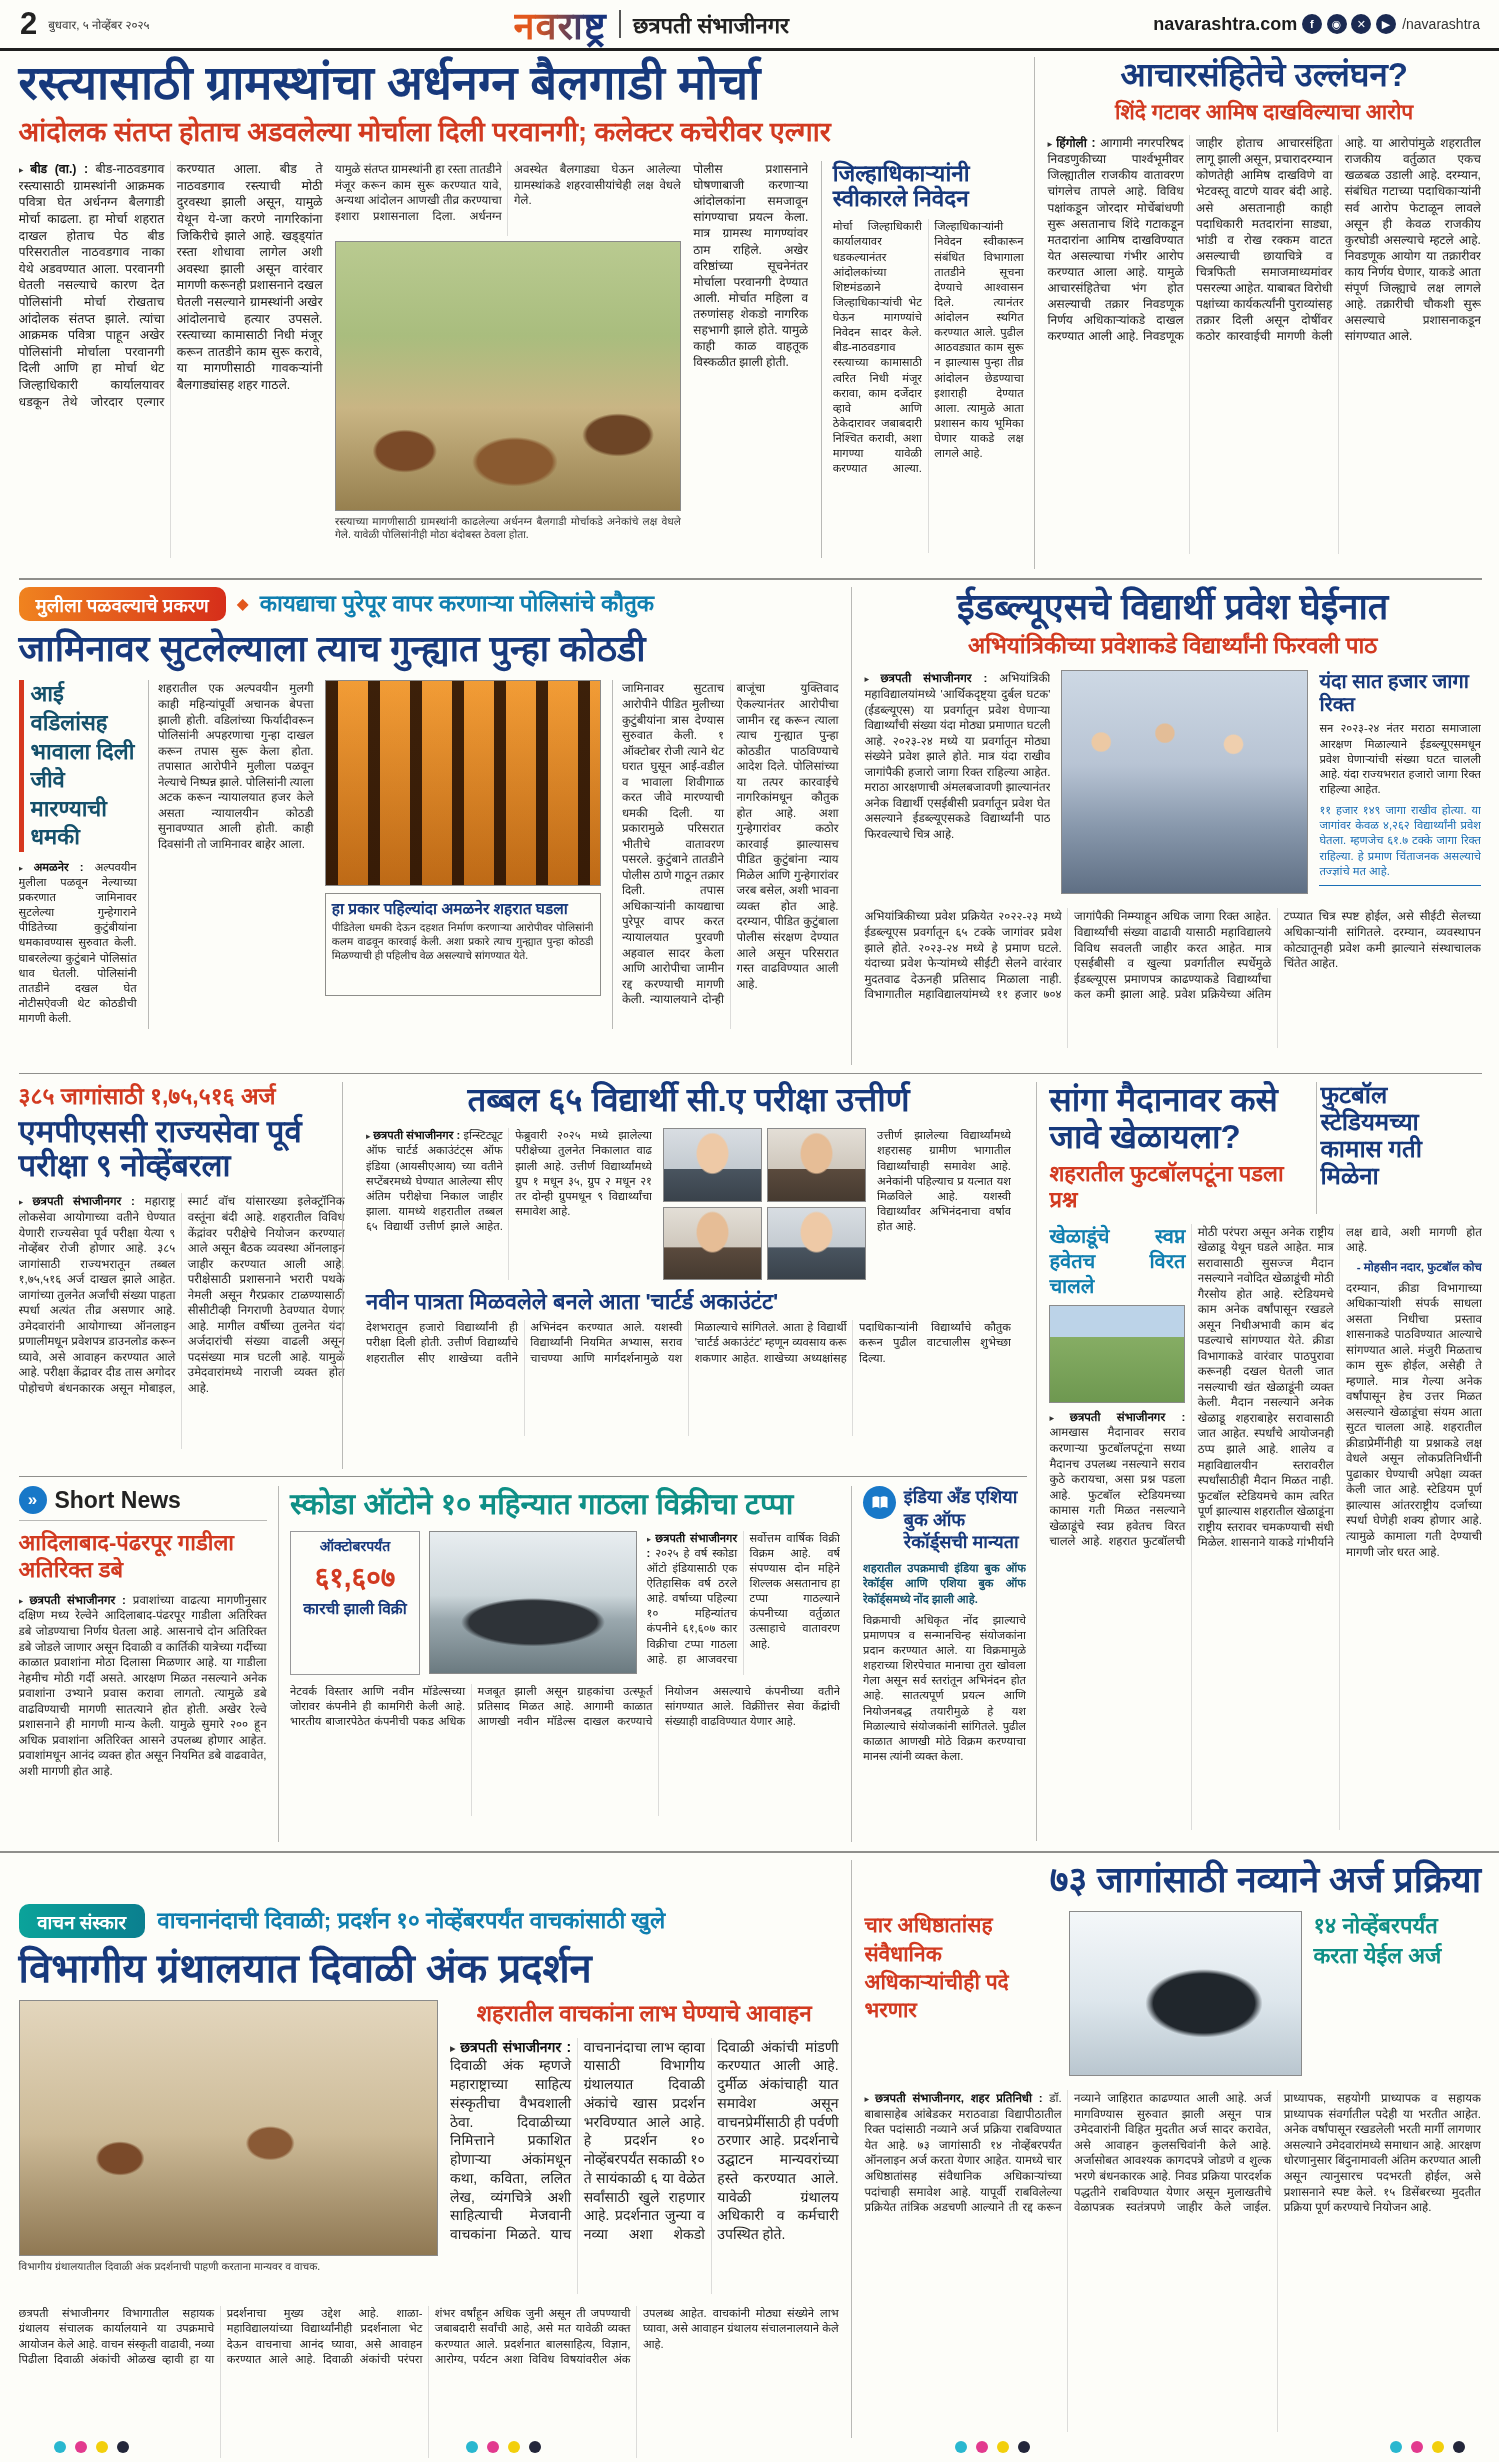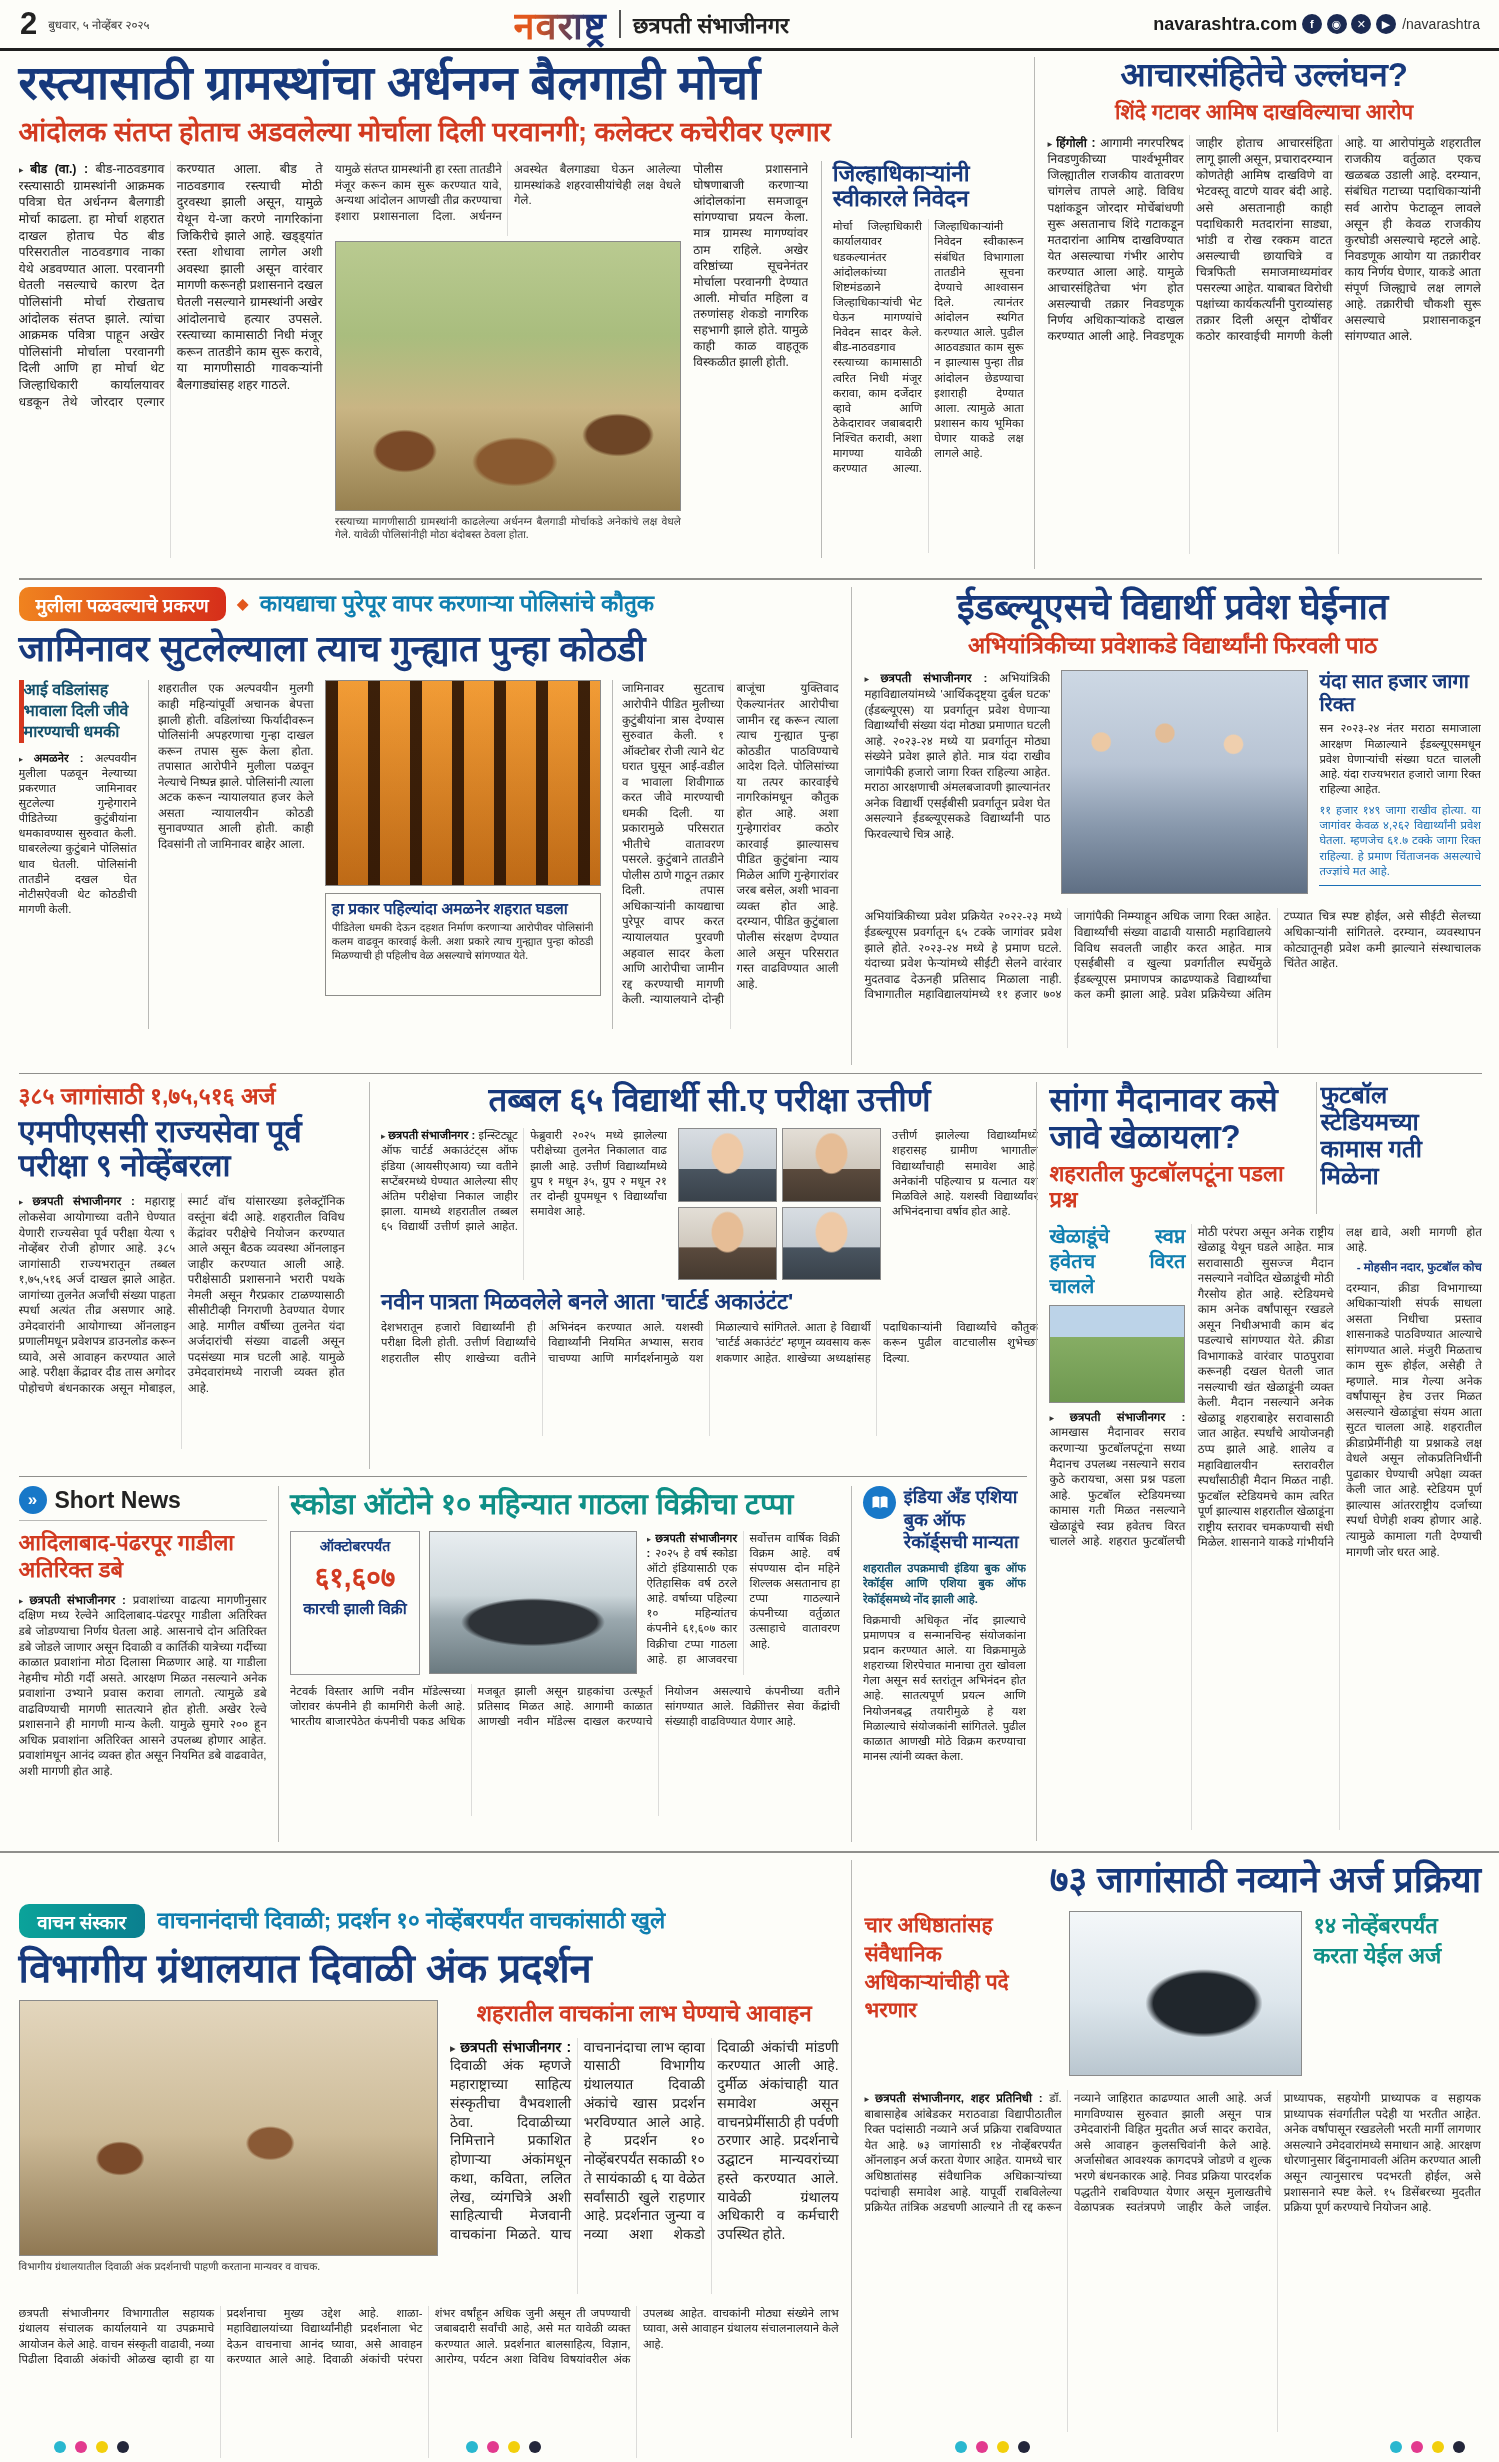--- a/index.html
+++ b/index.html
@@ -38,21 +38,21 @@
   
   .ph-morcha{background:radial-gradient(70px 47px at 20% 78%,#7a4a28 0 40%,transparent 46%),radial-gradient(93px 54px at 52% 82%,#8a5a30 0 40%,transparent 46%),radial-gradient(78px 47px at 82% 72%,#6d4526 0 40%,transparent 46%),linear-gradient(180deg,#b9ca90 0%,#a9bd7e 35%,#c9b584 62%,#97804f 100%)}
   .ph-jail{background:repeating-linear-gradient(90deg,rgba(45,22,6,.92) 0 12.4px,rgba(255,170,60,.14) 12.4px 42px),linear-gradient(180deg,#f09a35,#b35f10)}
   .ph-students{background:radial-gradient(20px 20px at 16% 32%,#ecc9a4 0 45%,transparent 52%),radial-gradient(20px 20px at 42% 28%,#e3bd97 0 45%,transparent 52%),radial-gradient(20px 20px at 70% 33%,#efcfae 0 45%,transparent 52%),linear-gradient(180deg,#cdd8e4 0%,#b8c4d4 42%,#8898ac 70%,#5f6f84 100%)}
   .ph-face{background:radial-gradient(26px 33px at 50% 34%,#eec9a6 0 58%,transparent 64%),linear-gradient(180deg,#d8dde2 0%,#c4cbd1 55%,#49545f 56%,#39424b 100%)}
   .ph-face.f2{background:radial-gradient(26px 33px at 50% 34%,#e6bd96 0 58%,transparent 64%),linear-gradient(180deg,#e3ded6 0%,#cfc8bd 55%,#5a4a3d 56%,#463a30 100%)}
   .ph-car{background:radial-gradient(116px 39px at 50% 64%,#2e3338 0 55%,transparent 62%),linear-gradient(180deg,#e8edf0 0%,#ccd6da 45%,#9aa8ae 62%,#6b7a80 100%)}
   .ph-stadium{background:linear-gradient(180deg,#bcd3e8 0 32%,#86ad64 32%,#6e9850 100%)}
   .ph-library{background:radial-gradient(47px 33px at 24% 62%,#7a4a2a 0 45%,transparent 52%),radial-gradient(47px 33px at 60% 56%,#8a5a36 0 45%,transparent 52%),linear-gradient(180deg,#e3d6bd 0%,#cdbb98 52%,#8f7853 100%)}
   .ph-laptop{background:radial-gradient(101px 59px at 58% 56%,#20262c 0 50%,transparent 58%),linear-gradient(180deg,#f4f7f9 0%,#dde6ec 55%,#b9c6cf 100%)}
-  .railblurb{border-left:5.4px solid #d6381f;font-size:16px;font-weight:700;color:#14506b;line-height:1.3}
+  .railblurb{border-left:5.4px solid #d6381f;padding-left:7px;font-size:22px;font-weight:700;color:#14506b;line-height:1.3}
   .capbox{border:0.8px solid #8d8d8a;padding:6.2px;margin-top:6.2px}
   .statbox{border:0.8px solid #98989a;padding:7.8px;text-align:center}
   .dot{width:12.4px;height:12.4px;border-radius:50%;display:inline-block;margin-right:8.5px}
   .quoteattr{font-weight:700;color:#17397c;text-align:right;font-size:11.6px;margin:4.7px 0;break-inside:avoid}
 </style>
 </head>
 <body>
 
 <div id="page">
 
@@ -157,21 +157,21 @@
 
   <section class="abs" style="left:18.6px;top:1082px;width:326px;height:387px">
     <h3 class="rh" style="font-size:23px">३८५ जागांसाठी १,७५,५१६ अर्ज</h3>
     <h2 class="nh" style="font-size:31px;margin-top:4.7px">एमपीएससी राज्यसेवा पूर्व परीक्षा ९ नोव्हेंबरला</h2>
     <div class="bt c2" style="margin-top:9.3px;height:256px;font-size:11.6px">
       <span class="byl">छत्रपती संभाजीनगर :</span>
       <span>महाराष्ट्र लोकसेवा आयोगाच्या वतीने घेण्यात येणारी राज्यसेवा पूर्व परीक्षा येत्या ९ नोव्हेंबर रोजी होणार आहे. ३८५ जागांसाठी राज्यभरातून तब्बल १,७५,५१६ अर्ज दाखल झाले आहेत. जागांच्या तुलनेत अर्जांची संख्या पाहता स्पर्धा अत्यंत तीव्र असणार आहे. उमेदवारांनी आयोगाच्या ऑनलाइन प्रणालीमधून प्रवेशपत्र डाउनलोड करून घ्यावे, असे आवाहन करण्यात आले आहे. परीक्षा केंद्रावर दीड तास अगोदर पोहोचणे बंधनकारक असून मोबाइल, स्मार्ट वॉच यांसारख्या इलेक्ट्रॉनिक वस्तूंना बंदी आहे. शहरातील विविध केंद्रांवर परीक्षेचे नियोजन करण्यात आले असून बैठक व्यवस्था ऑनलाइन जाहीर करण्यात आली आहे. परीक्षेसाठी प्रशासनाने भरारी पथके नेमली असून गैरप्रकार टाळण्यासाठी सीसीटीव्ही निगराणी ठेवण्यात येणार आहे. मागील वर्षीच्या तुलनेत यंदा अर्जदारांची संख्या वाढली असून पदसंख्या मात्र घटली आहे. यामुळे उमेदवारांमध्ये नाराजी व्यक्त होत आहे.</span>
     </div>
   </section>
 
-  <section class="abs vblock" style="left:369px;top:1082px;width:669px;height:387px;padding-left:11px">
+  <section class="abs vblock" style="left:342px;top:1082px;width:669px;height:387px;padding-left:23px">
     <h2 class="nh" style="font-size:33px;text-align:center">तब्बल ६५ विद्यार्थी सी.ए परीक्षा उत्तीर्ण</h2>
     <div class="row" style="margin-top:9.3px;gap:11px;height:152px">
       <div class="bt c2" style="width:286px;font-size:11.3px">
         <span class="byl">छत्रपती संभाजीनगर :</span>
         <span>इन्स्टिट्यूट ऑफ चार्टर्ड अकाउंटंट्स ऑफ इंडिया (आयसीएआय) च्या वतीने सप्टेंबरमध्ये घेण्यात आलेल्या सीए अंतिम परीक्षेचा निकाल जाहीर झाला. यामध्ये शहरातील तब्बल ६५ विद्यार्थी उत्तीर्ण झाले आहेत. फेब्रुवारी २०२५ मध्ये झालेल्या परीक्षेच्या तुलनेत निकालात वाढ झाली आहे. उत्तीर्ण विद्यार्थ्यांमध्ये ग्रुप १ मधून ३५, ग्रुप २ मधून २१ तर दोन्ही ग्रुपमधून ९ विद्यार्थ्यांचा समावेश आहे.</span>
       </div>
       <div style="width:203px;display:grid;grid-template-columns:1fr 1fr;grid-template-rows:1fr 1fr;gap:4.7px">
         <div class="photo ph-face"></div>
         <div class="photo ph-face f2"></div>
         <div class="photo ph-face f2"></div>

